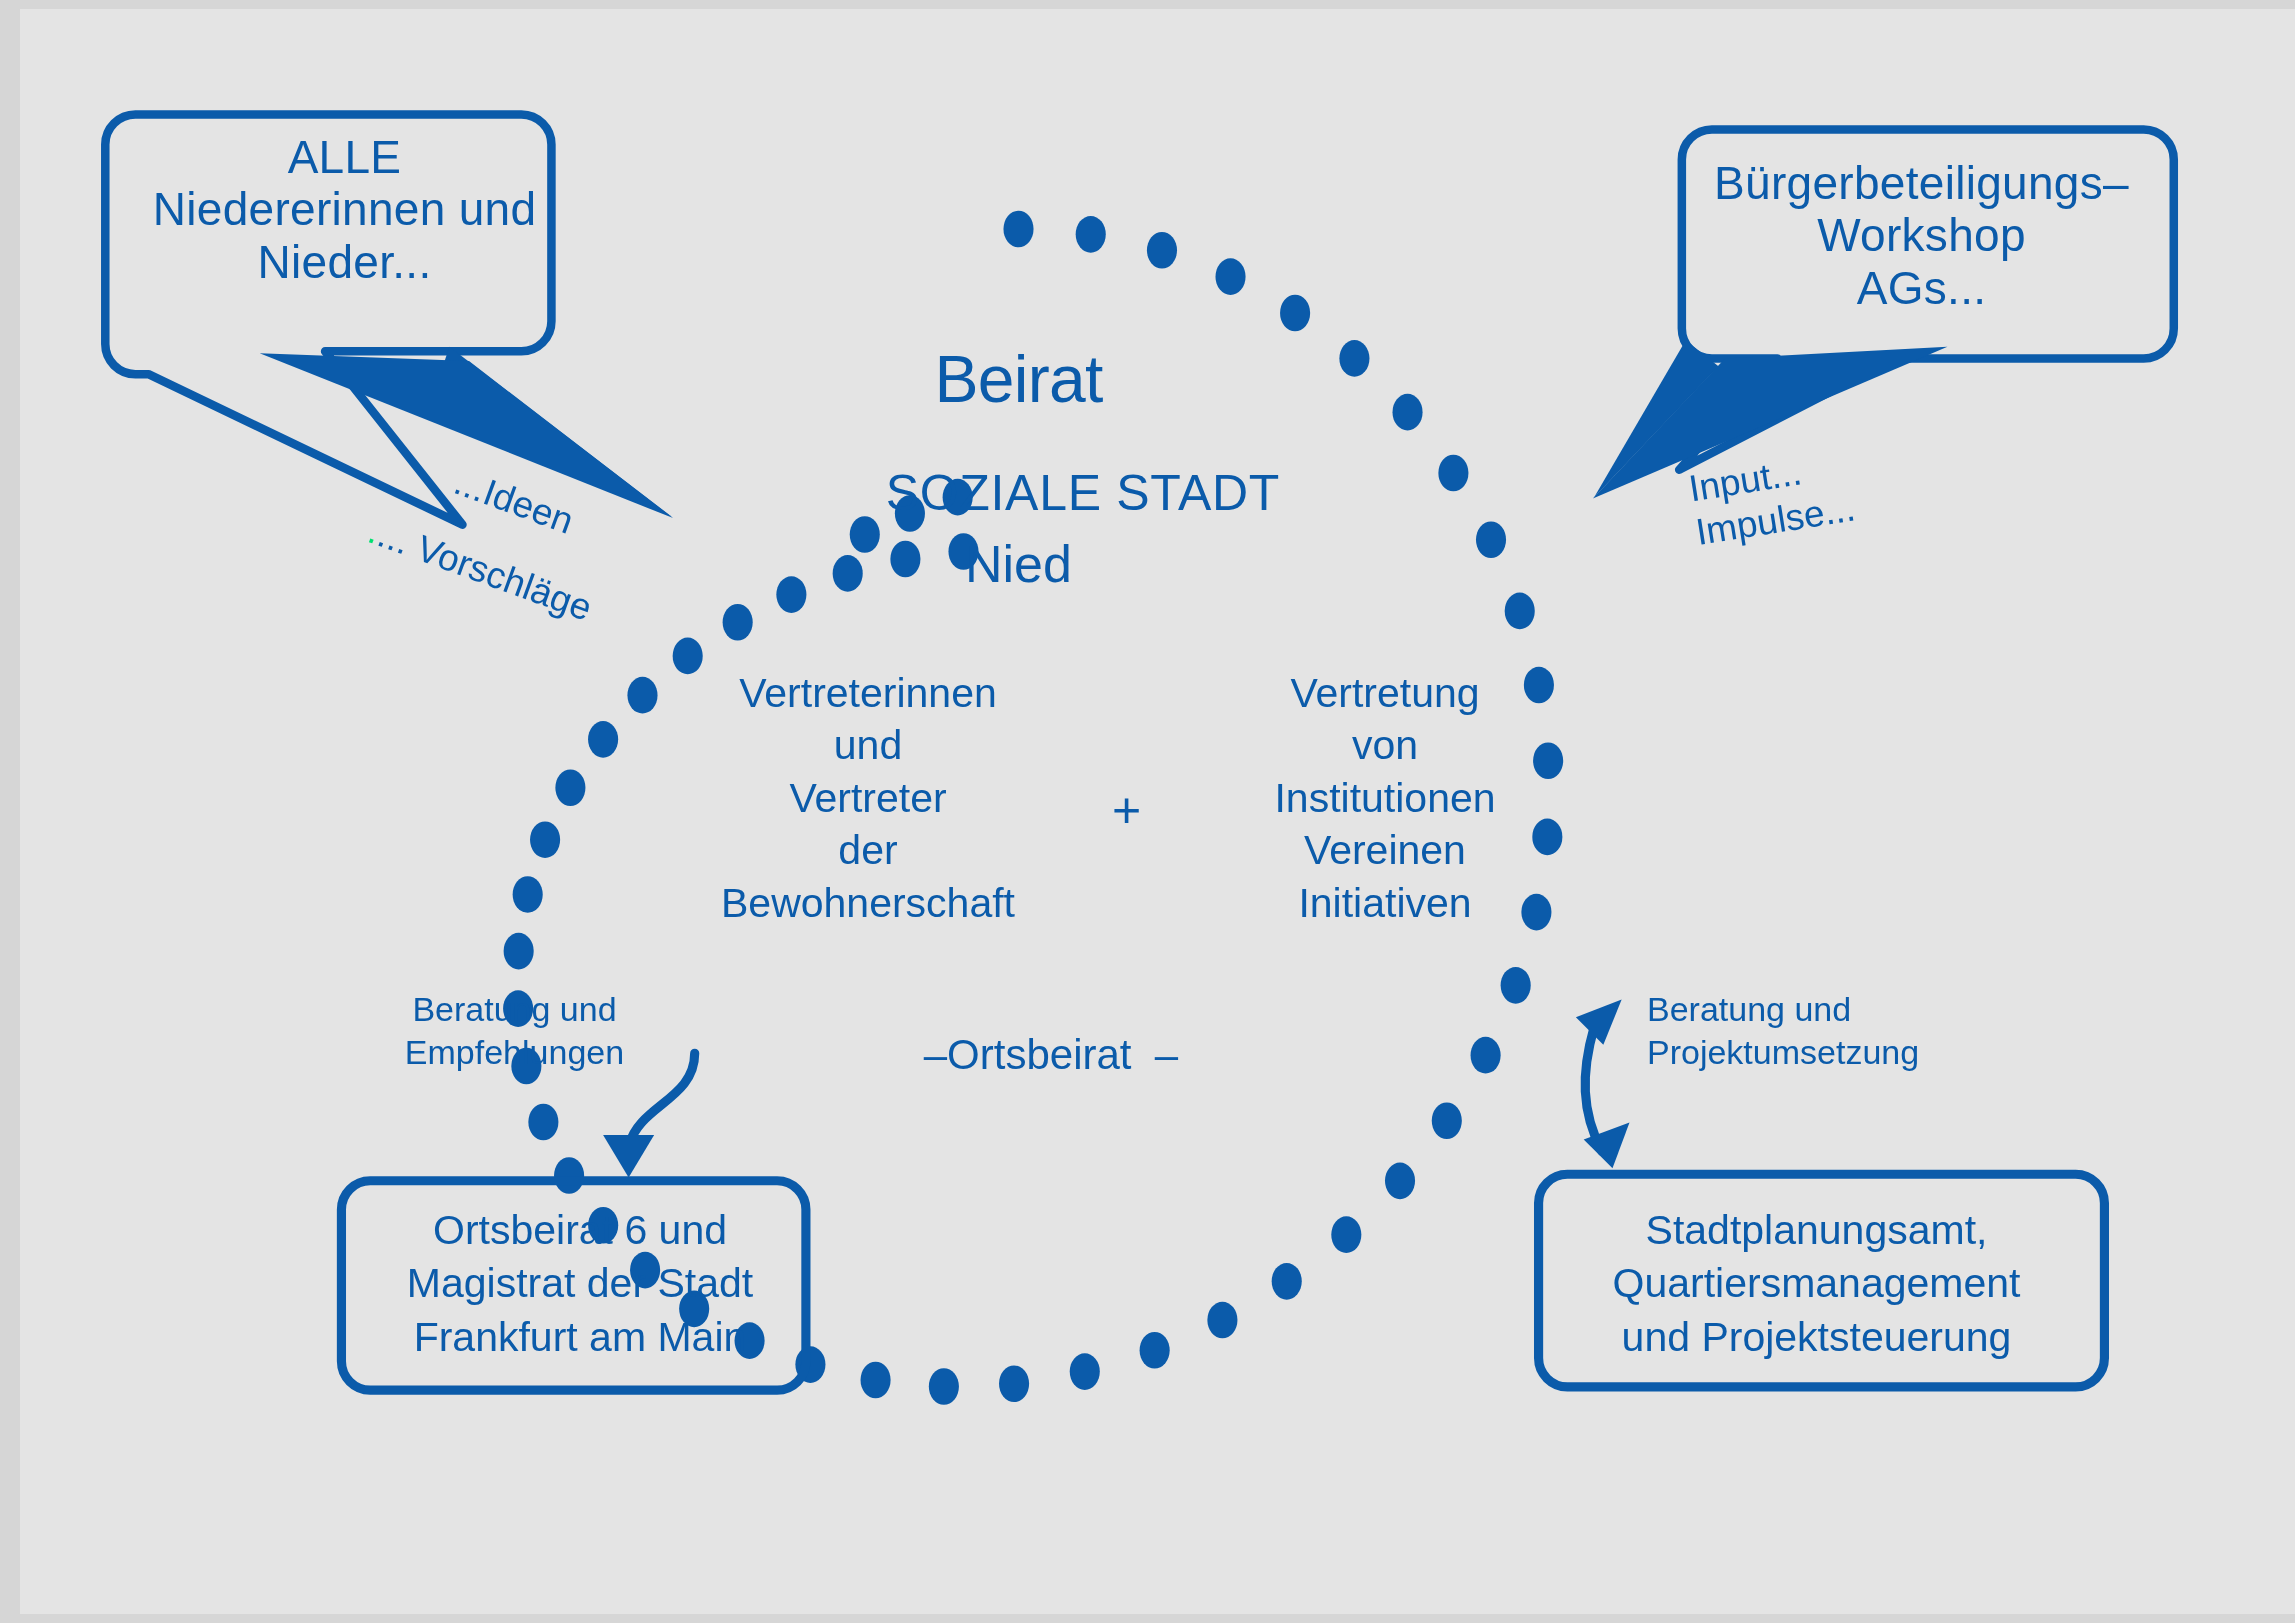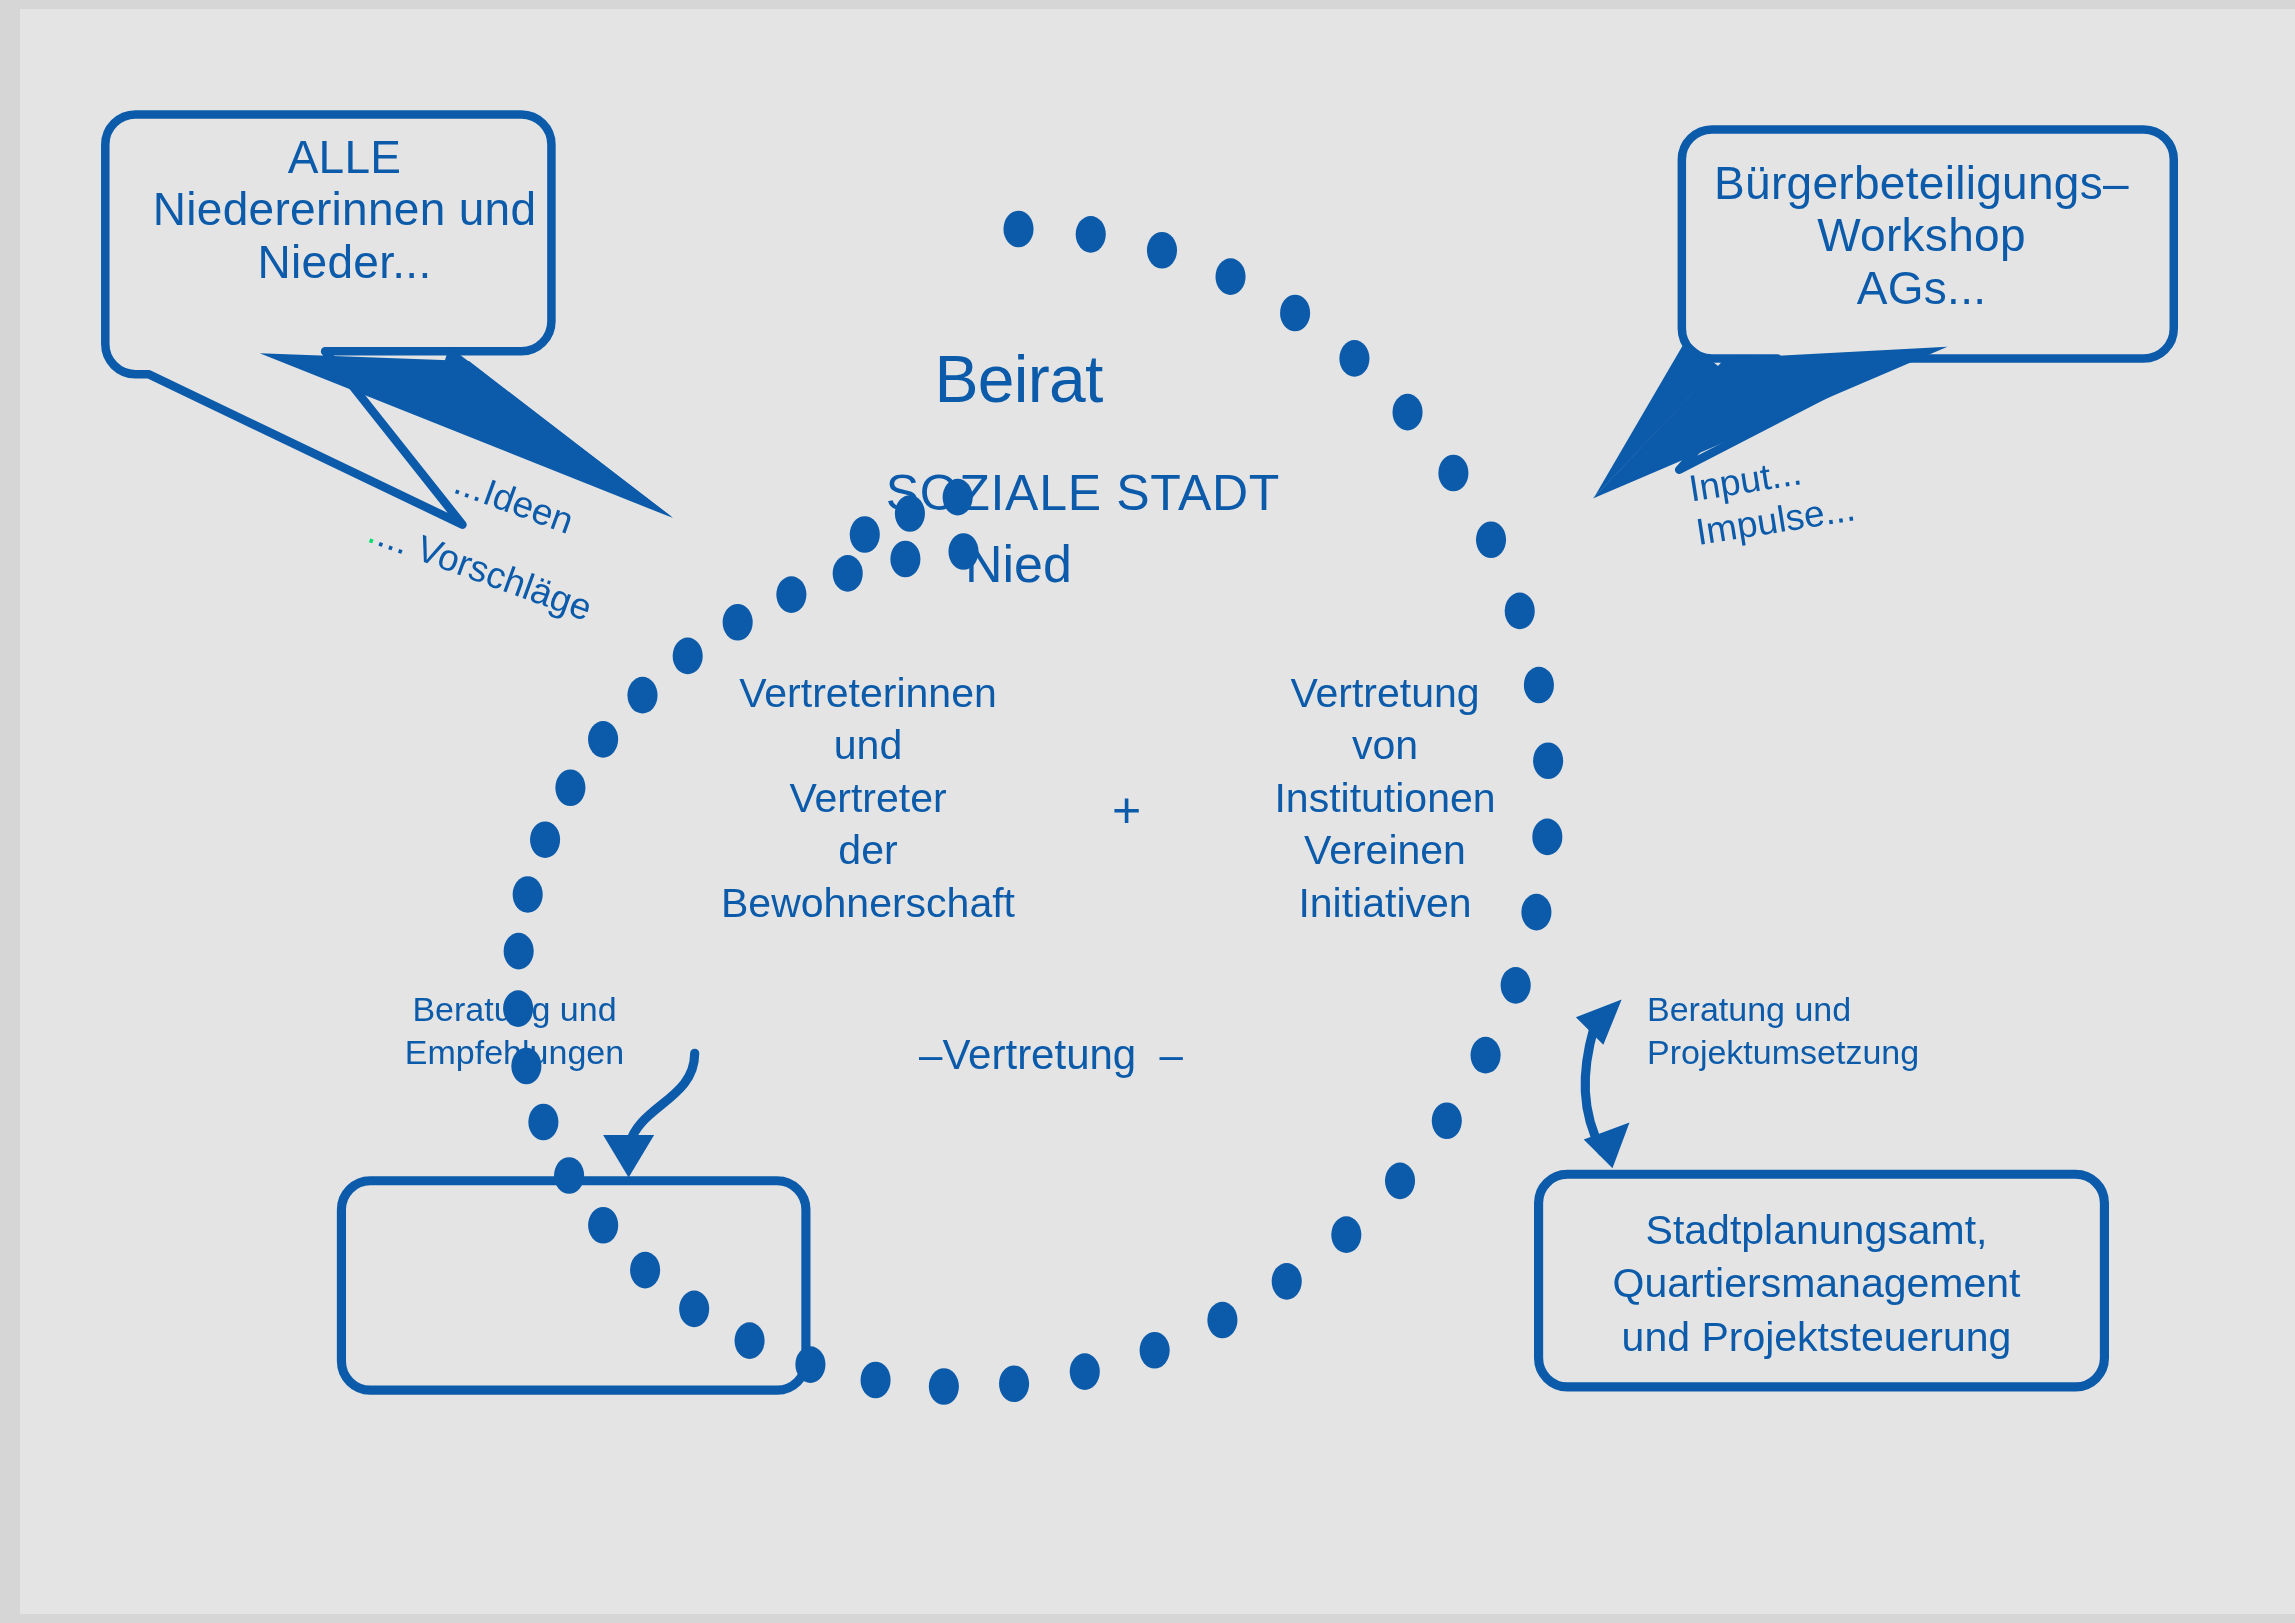--- a/index.html
+++ b/index.html
@@ -269,33 +269,36 @@
 Bewohnerschaft</div>
 
   <div class="txt" id="plus-sign">+</div>
 
   <div class="txt col-text" id="col-right">Vertretung
 von
 Institutionen
 Vereinen
 Initiativen</div>
 
-  <div class="txt" id="stimmrecht">–Vertretung  –</div>
+  <div class="txt" id="stimmrecht">–Ortsbeirat  –</div>
 
   <div class="txt" id="lbl-ideen">...Ideen</div>
 
   <div class="txt" id="lbl-vorschlaege"><span class="dot-green">.</span><span>...</span><span> Vorschläge</span></div>
 
   <div class="txt" id="lbl-input">Input...
 Impulse...</div>
 
   <div class="txt" id="lbl-beratung-left">Beratung und
 Empfehlungen</div>
 
   <div class="txt" id="lbl-beratung-right">Beratung und
 Projektumsetzung</div>
 
+  <div class="txt box-text" id="box-bl-text">Ortsbeirat 6 und
+Magistrat der Stadt
+Frankfurt am Main</div>
 
   <div class="txt box-text" id="box-br-text">Stadtplanungsamt,
 Quartiersmanagement
 und Projektsteuerung</div>
 </div>
 
 
 </body></html>

